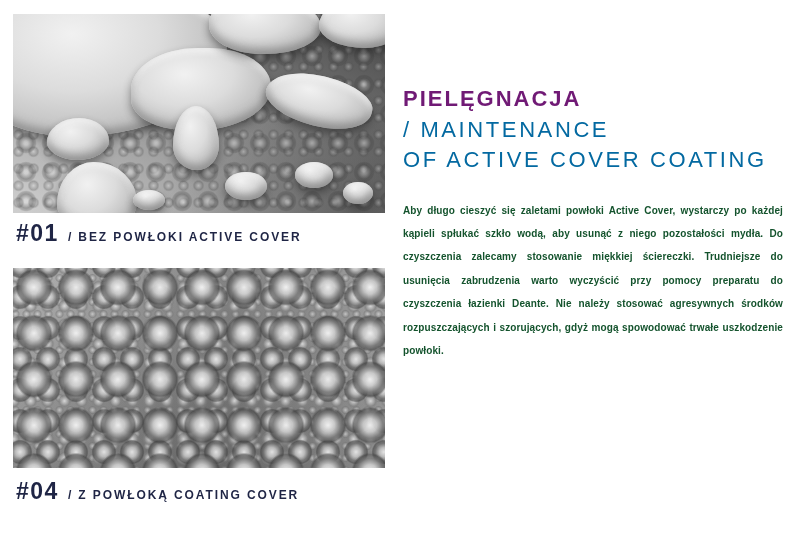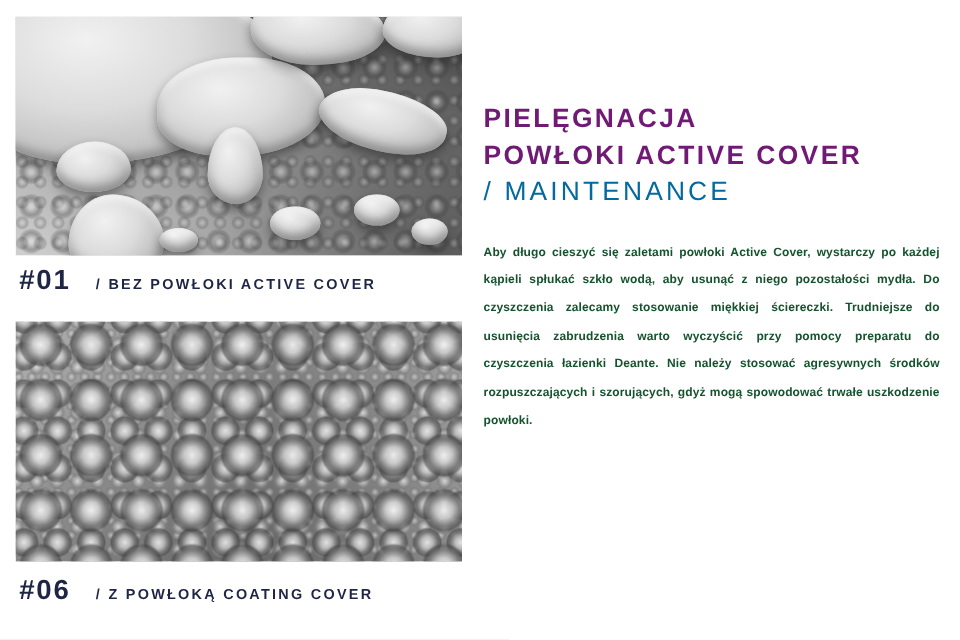--- a/index.html
+++ b/index.html
@@ -46,21 +46,21 @@
   .b5{left:306px;top:-16px;width:84px;height:50px;border-radius:50% 50% 45% 55% / 55% 50% 50% 45%;}
   .b6{left:252px;top:62px;width:108px;height:50px;border-radius:50% / 55% 45% 52% 48%;transform:rotate(14deg);}
   .b7{left:34px;top:104px;width:62px;height:42px;border-radius:52% 48% 50% 50% / 58% 54% 46% 42%;}
   .b8{left:44px;top:148px;width:80px;height:70px;border-radius:46% 54% 50% 50% / 60% 58% 42% 40%;}
   .b9{left:212px;top:158px;width:42px;height:28px;border-radius:50%;}
   .b10{left:282px;top:148px;width:38px;height:26px;border-radius:50%;}
   .b11{left:330px;top:168px;width:30px;height:22px;border-radius:50%;}
   .b12{left:120px;top:176px;width:32px;height:20px;border-radius:50%;}
   
   .caption{
-    position:absolute;left:16px;display:flex;align-items:baseline;gap:21px;
+    position:absolute;left:16px;display:flex;align-items:baseline;gap:9px;
     color:#1f2545;white-space:nowrap;
   }
   .cap1{top:220px;}
   .cap2{top:478px;}
   .cap-number{font-size:23px;font-weight:700;letter-spacing:1.5px;}
   .cap-label{font-size:12px;font-weight:700;letter-spacing:1.9px;}
   
   .article{position:absolute;left:403px;top:84px;width:382px;}
   .title-line{
     font-size:22px;line-height:30.5px;color:#701a75;
@@ -100,26 +100,26 @@
   <div class="caption cap1">
     <span class="cap-number">#01</span>
     <span class="cap-label">/ BEZ POWŁOKI ACTIVE COVER</span>
   </div>
 
   <figure class="figure fig2" style="margin:0;">
     <div class="photo photo2" role="img" aria-label="Grayscale photo of evenly beaded round water droplets on glass with Active Cover coating"></div>
   </figure>
 
   <div class="caption cap2">
-    <span class="cap-number">#06</span>
+    <span class="cap-number">#04</span>
     <span class="cap-label">/ Z POWŁOKĄ COATING COVER</span>
   </div>
 
   <section class="article">
     <h1 style="margin:0;font-size:inherit;font-weight:inherit;">
       <div class="title-line">PIELĘGNACJA</div>
-      <div class="title-line">POWŁOKI ACTIVE COVER</div>
       <div class="title-line en">/ MAINTENANCE</div>
+      <div class="title-line en">OF ACTIVE COVER COATING</div>
     </h1>
     <p class="body-text">Aby długo cieszyć się zaletami powłoki Active Cover, wystarczy po każdej kąpieli spłukać szkło wodą, aby usunąć z niego pozostałości mydła. Do czyszczenia zalecamy stosowanie miękkiej ściereczki. Trudniejsze do usunięcia zabrudzenia warto wyczyścić przy pomocy preparatu do czyszczenia łazienki Deante. Nie należy stosować agresywnych środków rozpuszczających i szorujących, gdyż mogą spowodować trwałe uszkodzenie powłoki.</p>
   </section>
 
 </div>
 
 </body></html>

